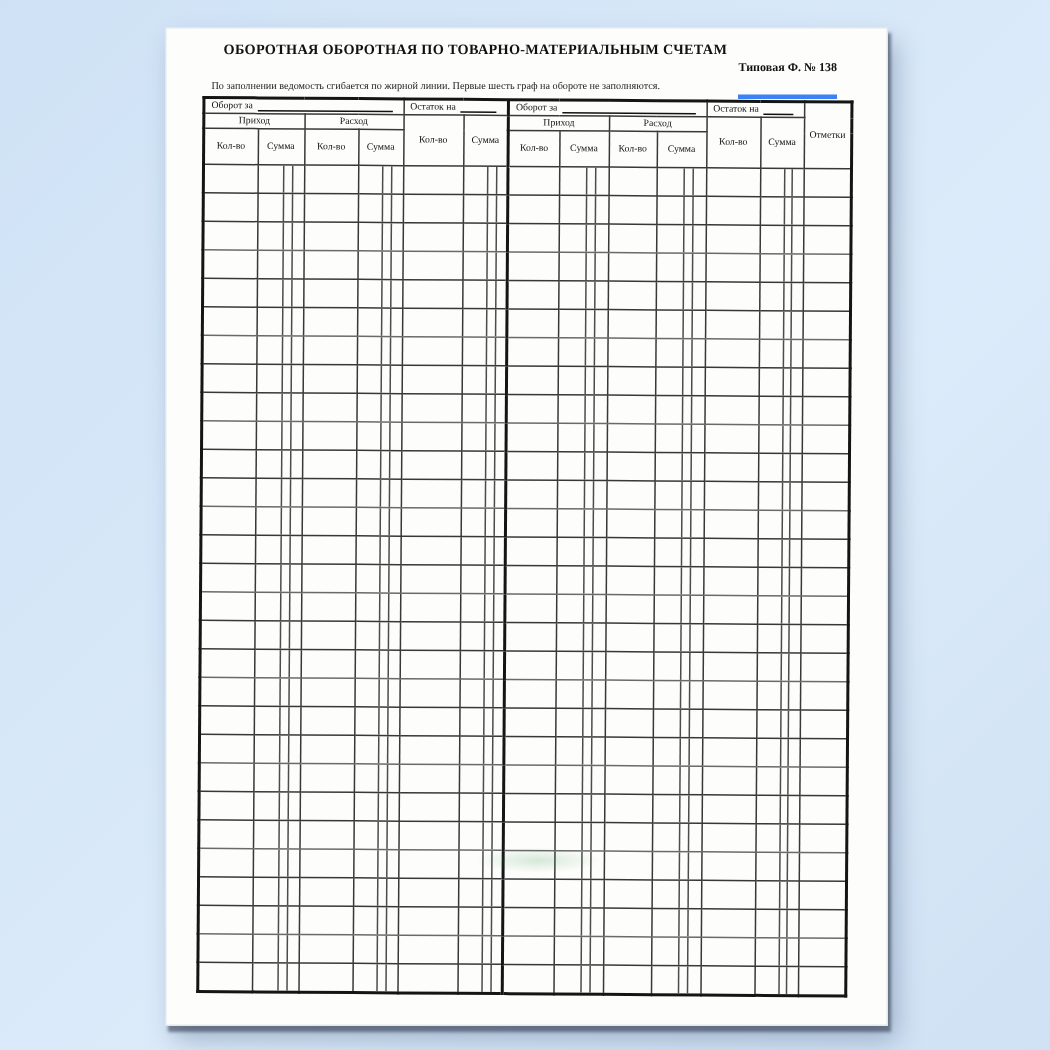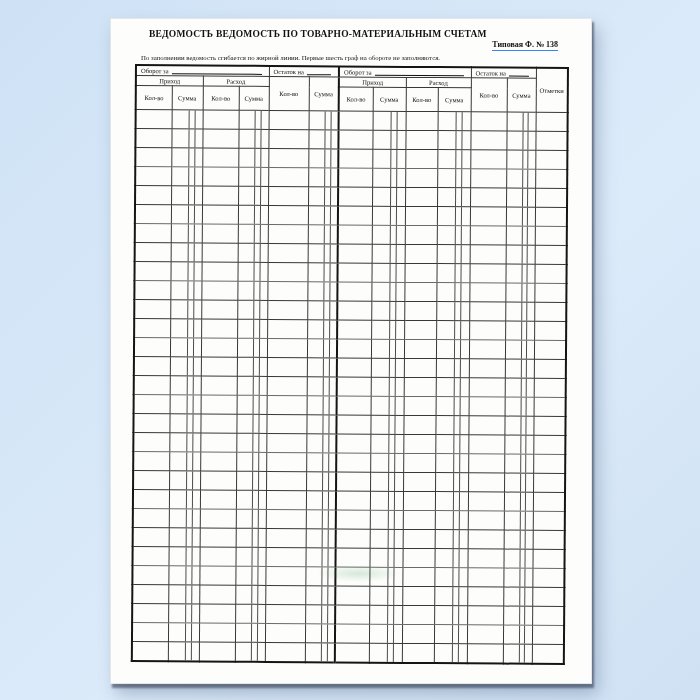--- a/index.html
+++ b/index.html
@@ -14,21 +14,21 @@
     border:1px solid #e3e6ea;
     box-shadow:2px 4px 2px rgba(40,50,70,.55), 6px 10px 16px rgba(80,100,135,.38);
   }
   .doc-title{
     position:absolute;left:38px;top:10px;
     font-size:9.5px;font-weight:bold;color:#111;letter-spacing:.2px;white-space:nowrap;
   }
   .form-code{
     position:absolute;right:33px;top:21px;
     font-size:8px;font-weight:bold;color:#111;
-    border-bottom:1px solid #3b82f6;padding-bottom:1px;white-space:nowrap;
+    border-bottom:3px solid #3b82f6;padding-bottom:14px;white-space:nowrap;
   }
   .instruction{
     position:absolute;left:30px;top:35px;
     font-size:6.8px;color:#1a1a1a;white-space:nowrap;
   }
   table.form{
     position:absolute;left:24px;top:45px;width:432px;
     border-collapse:collapse;table-layout:fixed;
     transform:rotate(.4deg);transform-origin:0 0;
     border:2px solid #151515;
@@ -59,21 +59,21 @@
     position:absolute;left:205px;top:546px;width:85px;height:17px;
     background:radial-gradient(ellipse at center,rgba(60,150,85,.20),rgba(60,150,85,0) 70%);
     filter:blur(.4px);pointer-events:none;
   }
 </style>
 </head>
 <body>
 
 <div class="sheet">
 
-  <div class="doc-title">ВЕДОМОСТЬ ВЕДОМОСТЬ ПО ТОВАРНО-МАТЕРИАЛЬНЫМ СЧЕТАМ</div>
+  <div class="doc-title">ОБОРОТНАЯ ОБОРОТНАЯ ПО ТОВАРНО-МАТЕРИАЛЬНЫМ СЧЕТАМ</div>
   <div class="form-code">Типовая Ф. № 138</div>
   <div class="instruction">По заполнении ведомость сгибается  по жирной линии. Первые шесть граф на обороте не заполняются.</div>
 
   <table class="form">
     <colgroup>
       <col style="width:36px">
         <col style="width:31px">
         <col style="width:36px">
         <col style="width:30px">
       <col style="width:40px">

